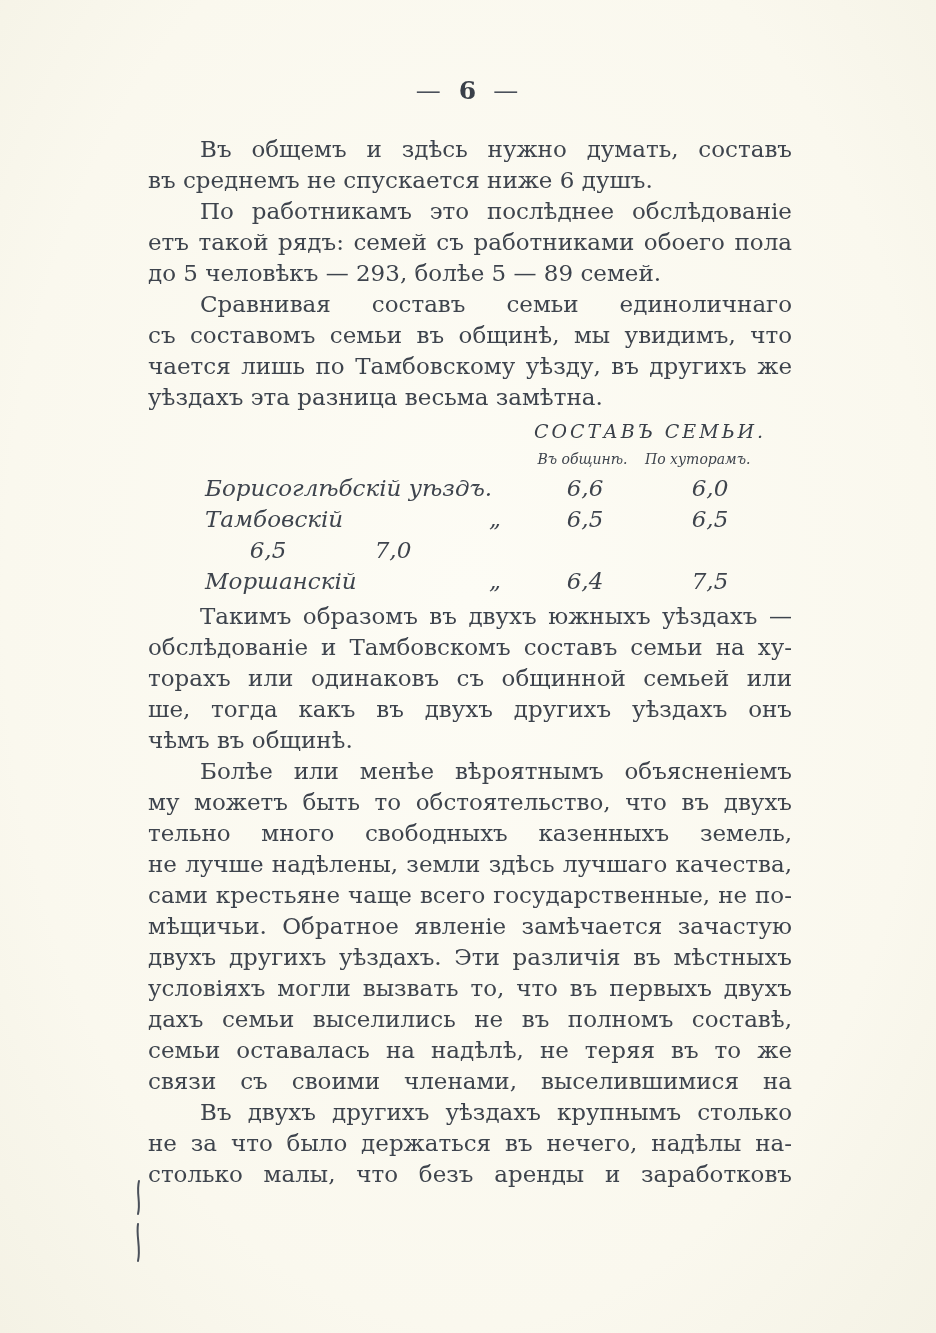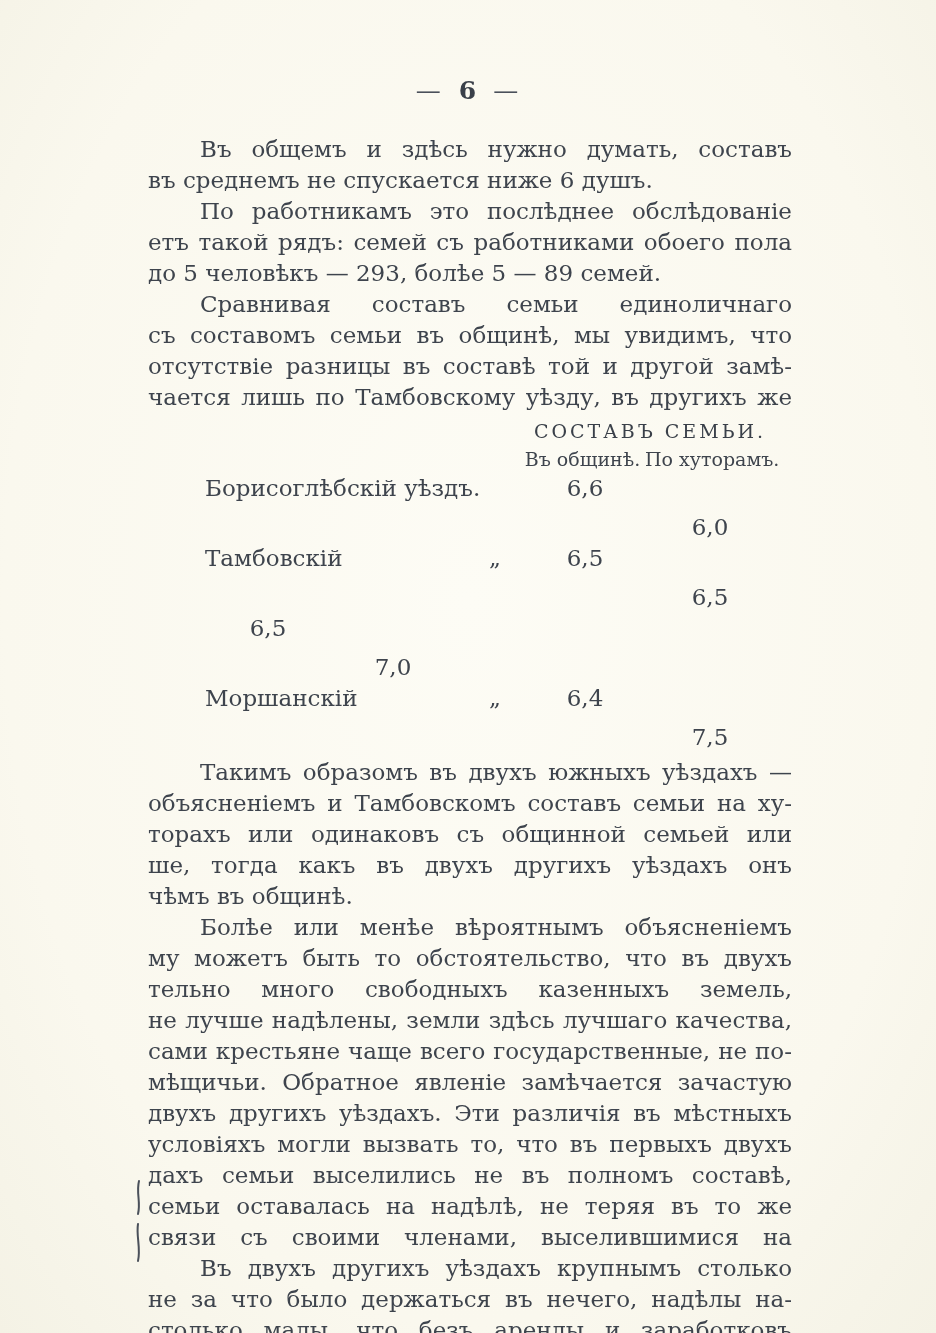--- a/index.html
+++ b/index.html
@@ -48,51 +48,52 @@
     text-align: justify;
     text-align-last: justify;
     overflow: hidden;
     height: 31px;
   }
   .line.indent { text-indent: 52px; }
   .line.end { text-align-last: left; }
 
   .family-table {
     margin: 3px 0 4px 0;
+    font-style: italic;
   }
   .t-title-row { display: flex; }
   .t-title {
     margin-left: 377px;
     width: 250px;
     text-align: center;
     font-size: 19px;
     letter-spacing: 3px;
     line-height: 30px;
     color: #3a4049;
   }
   .t-head-row {
     display: flex;
-    font-size: 19px;
+    font-size: 14px;
     line-height: 27px;
   }
   .t-head-spacer { width: 372px; }
   .t-head-commune { width: 125px; text-align: center; }
   .t-head-farm  { width: 140px; text-align: left; }
   .t-row {
     display: flex;
     line-height: 31px;
   }
   .t-name {
     margin-left: 57px;
     width: 260px;
     white-space: nowrap;
   }
   .t-ditto { width: 60px; text-align: center; }
   .t-val-commune { width: 120px; text-align: center; }
-  .t-val-farm { width: 130px; text-align: center; margin-top: 39px; }
+  .t-val-farm { width: 130px; text-align: center; }
 
   .margin-mark {
     position: absolute;
     left: 131px;
     top: 1178px;
   }
 </style>
 </head>
 <body>
 
@@ -108,22 +109,22 @@
         <div class="line end">въ среднемъ не спускается ниже 6 душъ.</div>
       </div>
       <div class="paragraph">
         <div class="line indent">По работникамъ это послѣднее обслѣдованіе да-</div>
         <div class="line">етъ такой рядъ: семей съ работниками обоего пола</div>
         <div class="line end">до 5 человѣкъ — 293, болѣе 5 — 89 семей.</div>
       </div>
       <div class="paragraph">
         <div class="line indent">Сравнивая составъ семьи единоличнаго владѣнія</div>
         <div class="line">съ составомъ семьи въ общинѣ, мы увидимъ, что</div>
-        <div class="line">отсутствіе разницы въ составѣ той и другой замѣ-</div>
         <div class="line">чается лишь по Тамбовскому уѣзду, въ другихъ же</div>
+        <div class="line end">уѣздахъ эта разница весьма замѣтна.</div>
       </div>
       <div class="family-table">
         <div class="t-title-row">
           <div class="t-title">СОСТАВЪ СЕМЬИ.</div>
         </div>
         <div class="t-head-row">
           <div class="t-head-spacer"></div>
           <div class="t-head-commune">Въ общинѣ.</div>
           <div class="t-head-farm">По хуторамъ.</div>
         </div>
@@ -146,21 +147,21 @@
         </div>
         <div class="t-row">
           <div class="t-name">Моршанскій</div>
           <div class="t-ditto">„</div>
           <div class="t-val-commune">6,4</div>
           <div class="t-val-farm">7,5</div>
         </div>
       </div>
       <div class="paragraph">
         <div class="line indent">Такимъ образомъ въ двухъ южныхъ уѣздахъ — Бо-</div>
-        <div class="line">объясненіемъ и Тамбовскомъ составъ семьи на ху-</div>
+        <div class="line">обслѣдованіе и Тамбовскомъ составъ семьи на ху-</div>
         <div class="line">торахъ или одинаковъ съ общинной семьей или мень-</div>
         <div class="line">ше, тогда какъ въ двухъ другихъ уѣздахъ онъ больше,</div>
         <div class="line end">чѣмъ въ общинѣ.</div>
       </div>
       <div class="paragraph">
         <div class="line indent">Болѣе или менѣе вѣроятнымъ объясненіемъ это-</div>
         <div class="line">му можетъ быть то обстоятельство, что въ двухъ пер-</div>
         <div class="line">тельно много свободныхъ казенныхъ земель, крестья-</div>
         <div class="line">не лучше надѣлены, земли здѣсь лучшаго качества,</div>
         <div class="line">сами крестьяне чаще всего государственные, не по-</div>

